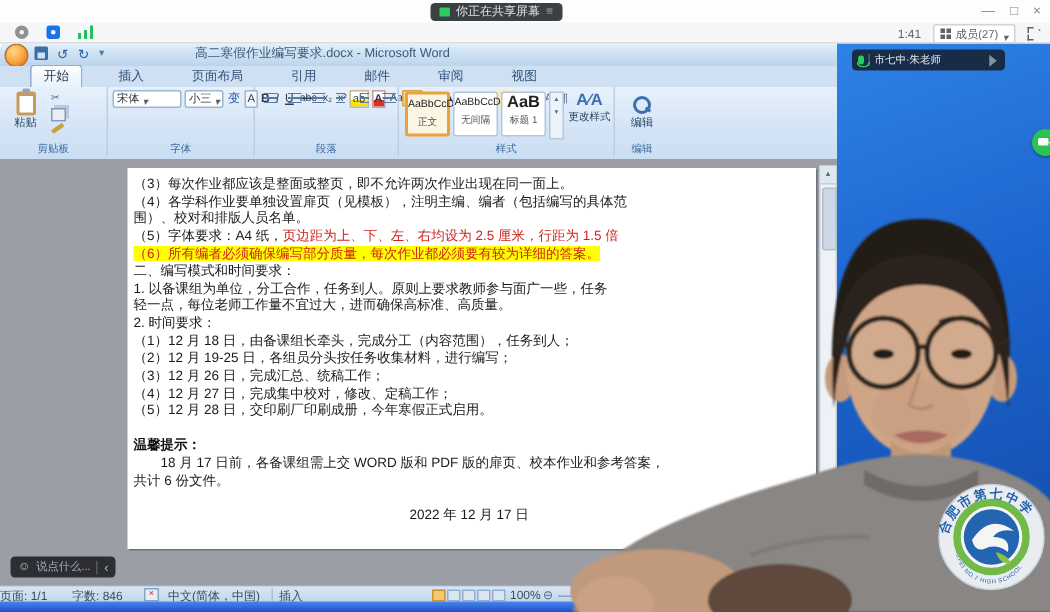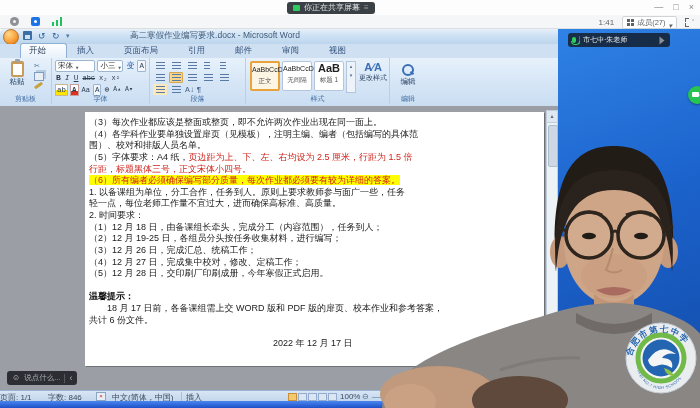--- a/index.html
+++ b/index.html
@@ -48,37 +48,37 @@
     background:linear-gradient(#eaf3fc,#cfe2f4 45%,#bcd5ec);border-bottom:1px solid #a9c4e0;}
   #orb{position:absolute;left:3px;top:1px;width:14px;height:14px;border-radius:50%;
     background:radial-gradient(circle at 35% 30%,#ffd98a,#f9a13c 55%,#d96a10);border:1px solid #b8762f;}
   .qa{position:absolute;top:2px;font-size:9px;color:#2d5e9e;line-height:12px;}
   #qa-save{left:23px;width:9px;height:9px;top:3px;background:#3a6ea5;border-radius:1px;}
   #qa-save:after{content:"";position:absolute;left:2px;top:4px;width:5px;height:4px;background:#cfe0f0;}
   #qa-undo{left:38px;}#qa-redo{left:52px;}#qa-car{left:66px;font-size:7px;color:#54789f;}
   #wtitle-text{position:absolute;left:0;top:2px;width:430px;text-align:center;font-size:8.5px;color:#3f5a77;}
   #rtabs{position:absolute;left:0;top:16px;width:560px;height:14px;background:#cfe0f3;display:flex;
     align-items:flex-end;padding-left:20px;box-sizing:border-box;}
-  .rtab{font-size:8.5px;color:#33517a;padding:1px 20px 1px 8px;margin-right:2px;border-radius:3px 3px 0 0;}
+  .rtab{font-size:8.5px;color:#33517a;padding:1px 8px 1px 8px;margin-right:16px;border-radius:3px 3px 0 0;}
   .rtab.active{background:linear-gradient(#fdfeff,#e8f1fa);border:1px solid #8fb0d4;border-bottom:0;color:#253a55;}
   #ribbon{position:absolute;left:0;top:30px;width:560px;height:48px;
     background:linear-gradient(#e7f1fb,#d5e5f6 55%,#cadef2);border-bottom:1px solid #95b3d7;display:flex;}
   .rgroup{height:46px;border-right:1px solid #b9cfe6;position:relative;box-sizing:border-box;padding:2px 3px 10px 3px;}
   .glabel{position:absolute;left:0;bottom:0;width:100%;text-align:center;font-size:7px;color:#3e6aa0;}
-  .g-clip{width:52px;}.g-font{width:98px;}.g-para{width:96px;}.g-styles{width:144px;}.g-edit{width:36px;border-right:0;}
+  .g-clip{width:72px;}.g-font{width:98px;}.g-para{width:96px;}.g-styles{width:144px;}.g-edit{width:36px;border-right:0;}
   #paste-big{position:absolute;left:5px;top:3px;width:24px;height:32px;text-align:center;}
   .clipb{margin:0 auto;width:13px;height:16px;background:#c89b5a;border-radius:2px;position:relative;}
   .clipb:before{content:"";position:absolute;left:2px;top:3px;width:9px;height:11px;background:#fff;}
   .clipb:after{content:"";position:absolute;left:4px;top:-2px;width:5px;height:3px;background:#9aa2ab;border-radius:1px;}
   #paste-big .lbl{font-size:7.5px;color:#2c4766;}
   .clip-small{position:absolute;left:34px;top:4px;display:flex;flex-direction:column;gap:3px;}
   .clip-small span{font-size:7px;color:#4d6f96;line-height:7px;}
   .mini-copy{width:8px;height:7px;background:#e9eef5;border:1px solid #7e9cc0;box-shadow:2px -2px 0 -0px #b7cbe2;}
   .mini-brush{width:9px;height:3px;background:#c9a23c;transform:rotate(-35deg);border-radius:1px;}
-  .grows{display:flex;flex-direction:column;gap:1px;font-family:Liberation Mono, monospace;}
+  .grows{display:flex;flex-direction:row;gap:1px;}
   .grow{display:flex;align-items:center;gap:2px;}
   .combo{display:flex;align-items:center;gap:2px;background:#fff;border:1px solid #9cb6d2;border-radius:2px;
     height:10px;padding:0 2px;}
   .combo i{font-style:normal;font-size:7.5px;color:#333;line-height:10px;white-space:nowrap;}
   .rbtn{font-size:8px;color:#2c3e50;line-height:10px;padding:0 1px;}
   .rbtn.boxed{border:1px solid #9cb6d2;background:#f3f7fb;border-radius:1px;font-size:7.5px;}
   .rbtn.b{font-weight:bold;}.rbtn.i{font-style:italic;}.rbtn.u{text-decoration:underline;}
   .rbtn.st{text-decoration:line-through;font-size:7px;}
   .rbtn.hl{background:linear-gradient(#fff 55%,#ffe400 55%);border:1px solid #c9b98a;font-size:7.5px;}
   .rbtn.fc{background:linear-gradient(#fff 60%,#e03020 60%);border:1px solid #c2a0a0;font-size:7.5px;font-weight:bold;}
@@ -332,22 +332,22 @@
       </div>
     </div>
 
     <div id="docarea">
       <div id="page">
         <div id="doc-text">
             <div class="dline"><span class="s-k">（3）每次作业都应该是整面或整页，即不允许两次作业出现在同一面上。</span></div>
             <div class="dline"><span class="s-k">（4）各学科作业要单独设置扉页（见模板），注明主编、编者（包括编写的具体范</span></div>
             <div class="dline"><span class="s-k">围）、校对和排版人员名单。</span></div>
             <div class="dline"><span class="s-k">（5）字体要求：A4 纸，</span><span class="s-r">页边距为上、下、左、右均设为 2.5 厘米，行距为 1.5 倍</span></div>
-            <div class="dline"><span class="s-r">行距，标题黑体三号，正文宋体小四号。</span></div>
             <div class="dline"><span class="s-hl">（6）所有编者必须确保编写部分质量，每次作业都必须要有较为详细的答案。</span></div>
+            <div class="dline"><span class="s-k">二、编写模式和时间要求：</span></div>
             <div class="dline"><span class="s-k">1. 以备课组为单位，分工合作，任务到人。原则上要求教师参与面广一些，任务</span></div>
             <div class="dline"><span class="s-k">轻一点，每位老师工作量不宜过大，进而确保高标准、高质量。</span></div>
             <div class="dline"><span class="s-k">2. 时间要求：</span></div>
             <div class="dline"><span class="s-k">（1）12 月 18 日，由备课组长牵头，完成分工（内容范围），任务到人；</span></div>
             <div class="dline"><span class="s-k">（2）12 月 19-25 日，各组员分头按任务收集材料，进行编写；</span></div>
             <div class="dline"><span class="s-k">（3）12 月 26 日，完成汇总、统稿工作；</span></div>
             <div class="dline"><span class="s-k">（4）12 月 27 日，完成集中校对，修改、定稿工作；</span></div>
             <div class="dline"><span class="s-k">（5）12 月 28 日，交印刷厂印刷成册，今年寒假正式启用。</span></div>
             <div class="dline">&nbsp;</div>
             <div class="dline"><span class="s-b">温馨提示：</span></div>

